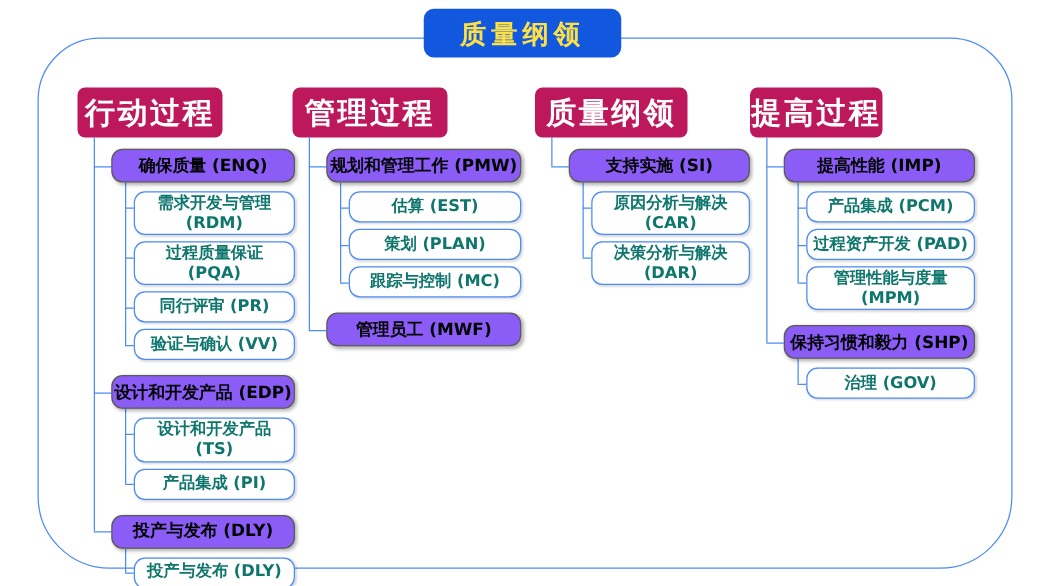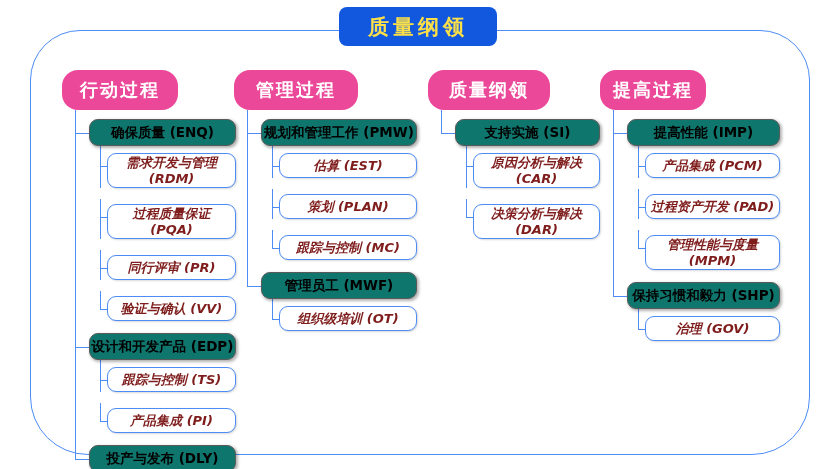--- a/index.html
+++ b/index.html
@@ -19,23 +19,23 @@
     font-size:21px; font-weight:bold; letter-spacing:4px; z-index:5;
   }
 
   .column { position:absolute; top:70px; }
   .col1 { left:62px;  width:174px; }
   .col2 { left:234px; width:183px; }
   .col3 { left:428px; width:172px; }
   .col4 { left:600px; width:180px; }
 
   .col-header {
-    height:40px; border-radius:16px; background:#ec4899; color:#ffffff;
-    display:flex; align-items:center; justify-content:center;
-    font-size:18px; font-weight:bold; letter-spacing:2px;
+    height:40px; border-radius:6px; background:#be185d; color:#ffffff;
+    display:flex; align-items:center; justify-content:center;
+    font-size:24px; font-weight:bold; letter-spacing:2px;
   }
   .col1 .col-header { width:116px; }
   .col2 .col-header { width:124px; }
   .col3 .col-header { width:122px; }
   .col4 .col-header { width:106px; }
 
   .groups { position:relative; margin-top:9px; }
 
   .group { position:relative; padding-left:27px; }
   .group + .group { margin-top:12px; }
@@ -45,50 +45,50 @@
   }
   .group::after {
     content:''; position:absolute; left:13px; top:-12px; bottom:0; width:0;
     border-left:1.5px solid #4d8cf5;
   }
   .group:first-child::after { top:-9px; }
   .group:last-child::after  { bottom:auto; height:25.5px; }
   .group:first-child:last-child::after { height:22.5px; }
 
   .group-box {
-    height:27px; background:#0f766e; border:1.6px solid #5a5a5a; border-radius:9px;
+    height:27px; background:#8b5cf6; border:1.6px solid #5a5a5a; border-radius:9px;
     display:flex; align-items:center; justify-content:center;
     font-size:13.5px; font-weight:bold; color:#000;
     box-shadow:1.5px 1.5px 3px rgba(0,0,0,0.3);
     position:relative; z-index:2;
   }
 
   .children { position:relative; margin-left:18px; margin-top:7px; }
 
   .child { position:relative; }
-  .child + .child { margin-top:16px; }
+  .child + .child { margin-top:5px; }
   .child::before {
     content:''; position:absolute; left:-7px; top:12.5px; width:7px; height:0;
     border-top:1.5px solid #4d8cf5;
   }
   .child::after {
     content:''; position:absolute; left:-7px; top:-5px; bottom:0; width:0;
     border-left:1.5px solid #4d8cf5;
   }
   .child:first-child::after { top:-7px; }
   .child:last-child::after  { bottom:auto; height:17.5px; }
   .child:first-child:last-child::after { height:19.5px; }
 
   .child-box {
     min-height:25px; background:#ffffff; border:1.5px solid #4d8cf5; border-radius:9px;
     display:flex; align-items:center; justify-content:center;
-    font-size:13px; font-weight:bold; color:#7f1d1d; text-align:center;
+    font-size:13px; font-weight:bold; color:#0f766e; text-align:center;
     line-height:1.2; padding:1px 4px;
     box-shadow:1px 1px 2px rgba(0,0,0,0.15);
-    position:relative; z-index:2;font-style:italic;
+    position:relative; z-index:2;
   }
 </style>
 </head>
 <body>
 
 <div class="canvas">
 
   <div class="outer-frame"></div>
 
   <div class="diagram-title">质量纲领</div>
@@ -110,21 +110,21 @@
           </div>
           <div class="child">
             <div class="child-box">验证与确认 (VV)</div>
           </div>
         </div>
       </div>
       <div class="group">
         <div class="group-box">设计和开发产品 (EDP)</div>
         <div class="children">
           <div class="child">
-            <div class="child-box">跟踪与控制 (TS)</div>
+            <div class="child-box">设计和开发产品 (TS)</div>
           </div>
           <div class="child">
             <div class="child-box">产品集成 (PI)</div>
           </div>
         </div>
       </div>
       <div class="group">
         <div class="group-box">投产与发布 (DLY)</div>
         <div class="children">
           <div class="child">
@@ -147,25 +147,20 @@
           <div class="child">
             <div class="child-box">策划 (PLAN)</div>
           </div>
           <div class="child">
             <div class="child-box">跟踪与控制 (MC)</div>
           </div>
         </div>
       </div>
       <div class="group">
         <div class="group-box">管理员工 (MWF)</div>
-        <div class="children">
-          <div class="child">
-            <div class="child-box">组织级培训 (OT)</div>
-          </div>
-        </div>
       </div>
     </div>
   </div>
 
   <div class="column col3">
     <div class="col-header">质量纲领</div>
     <div class="groups">
       <div class="group">
         <div class="group-box">支持实施 (SI)</div>
         <div class="children">

